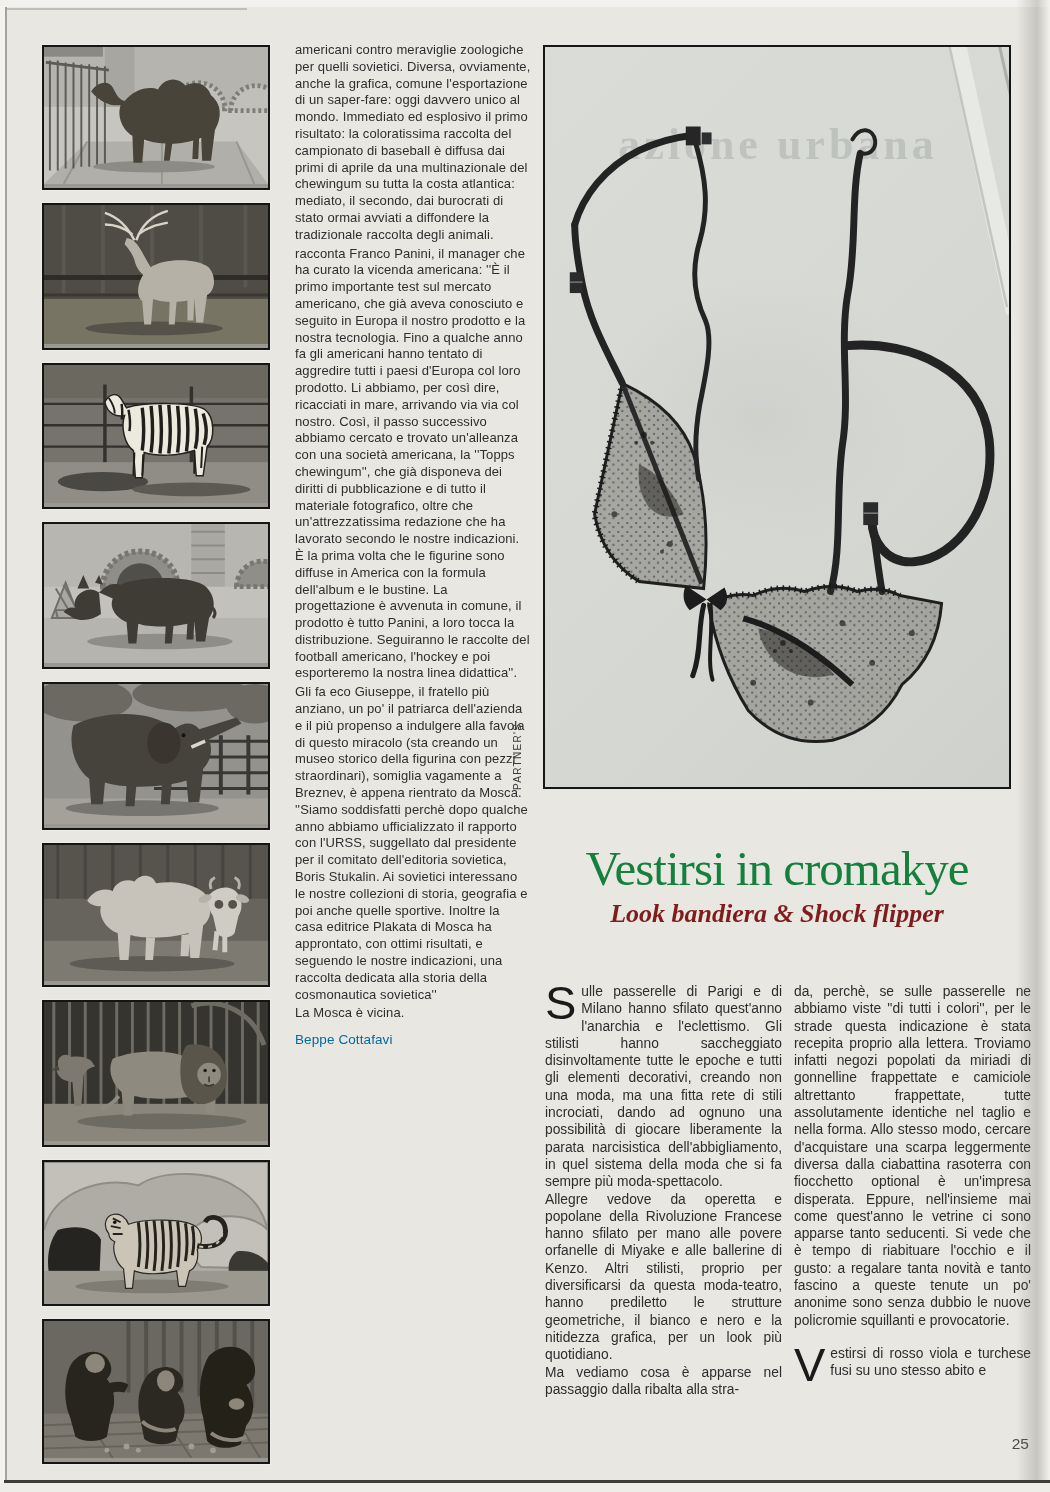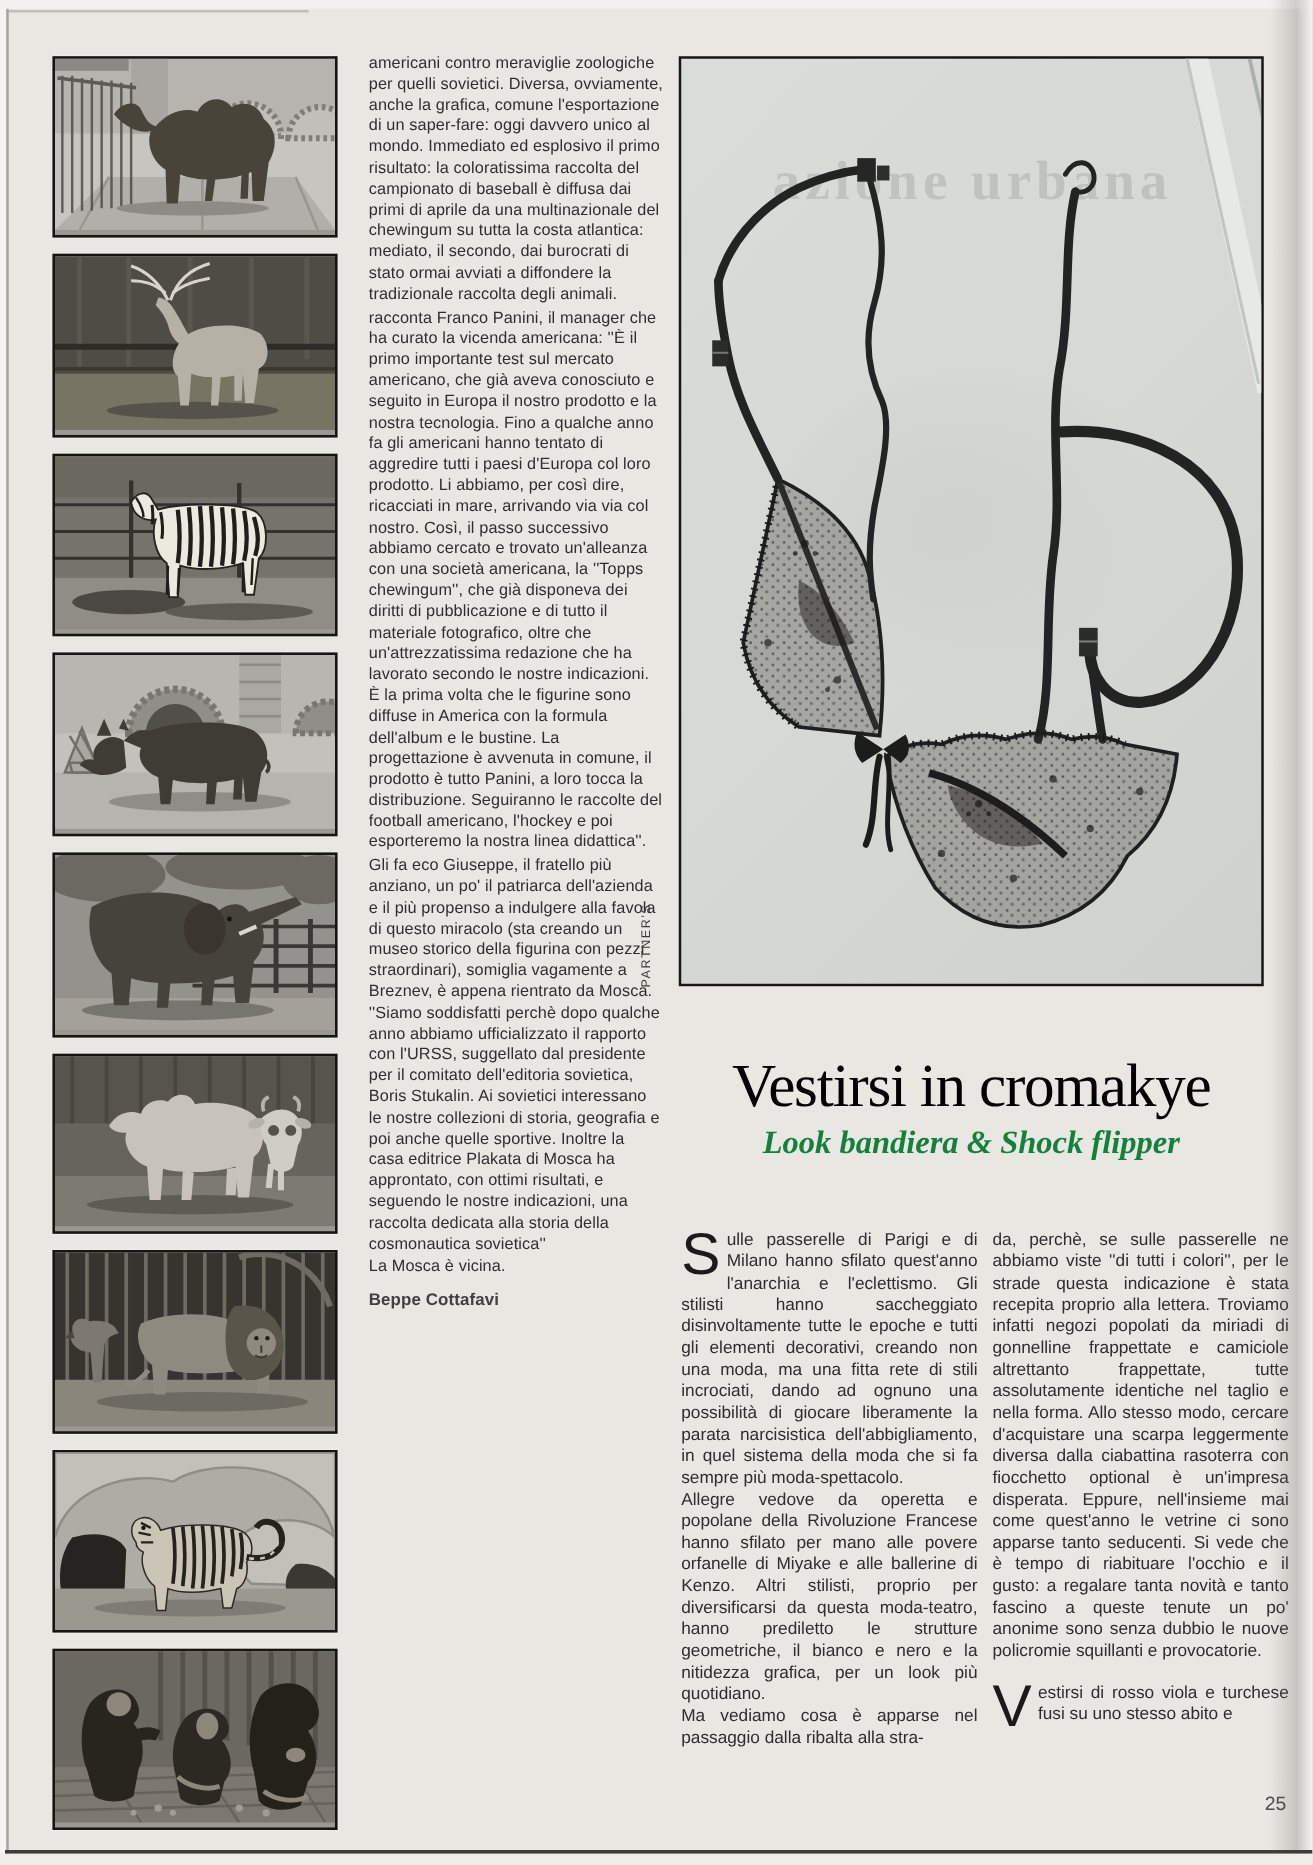--- a/index.html
+++ b/index.html
@@ -19,44 +19,44 @@
   
   .strip{position:absolute;left:42px;top:45px;width:228px;}
   .ph{width:224px;border:2px solid #151513;margin:0 0 13px 0;background:#9a9890;
       box-shadow:0 0 0 1px rgba(255,255,255,.25);}
   .ph svg{display:block;width:224px;}
 
   
   .midcol{position:absolute;left:293px;top:40px;width:240px;color:#2e2e2e;
       font-size:13px;line-height:16.8px;letter-spacing:.1px;}
   .midcol p{margin:2px;}
-  .byline{margin-top:10px !important;font-weight:bold;font-size:13.5px;color:#404040;}
+  .byline{margin-top:10px !important;font-weight:normal;font-size:13.5px;color:#0369a1;}
 
   
   .feature{position:absolute;left:543px;top:45px;width:468px;height:744px;
       border:2px solid #161616;box-sizing:border-box;
       background:
         radial-gradient(ellipse 240px 200px at 46% 50%, rgba(199,203,198,.55), rgba(199,203,198,0) 70%),
         linear-gradient(135deg,#dadcd8 0%,#d6d8d4 55%,#cfd1cd 100%);
       overflow:hidden;}
   .ghost{position:absolute;left:18px;top:72px;width:430px;text-align:center;
       font-family:"Liberation Serif",serif;font-weight:bold;font-size:44px;letter-spacing:4px;
       color:rgba(118,129,122,.26);filter:blur(.6px);white-space:nowrap;}
   .streak{position:absolute;left:388px;top:-12px;width:150px;height:320px;pointer-events:none;}
   .credit{position:absolute;left:512px;top:688px;height:102px;
       writing-mode:vertical-rl;transform:rotate(180deg);
       font-size:10px;letter-spacing:1.3px;color:#3a3a3a;}
 
   
   .headline{position:absolute;left:541px;top:843px;width:472px;text-align:center;
       font-family:"Liberation Serif","DejaVu Serif",serif;font-size:49px;line-height:52px;
-      letter-spacing:-1px;color:#000000;}
+      letter-spacing:-1px;color:#15803d;}
   .subhead{position:absolute;left:541px;top:899px;width:472px;text-align:center;
       font-family:"Liberation Serif","DejaVu Serif",serif;font-style:italic;font-weight:bold;
-      font-size:26px;color:#15803d;letter-spacing:0;}
+      font-size:26px;color:#7f1d1d;letter-spacing:0;}
 
   
   .article{position:absolute;left:545px;top:983px;width:486px;display:flex;gap:12px;color:#2d2d2d;}
   .acol{width:237px;font-size:13.8px;line-height:17.3px;text-align:justify;}
   .acol p{margin:0;}
   .dc{float:left;font-size:47px;line-height:35px;margin:2px 5px 0 0;color:#1a1a1a;font-weight:400;}
   .vpara{margin-top:16px !important;}
 
   .pagenum{position:absolute;left:995px;top:1435px;width:34px;text-align:right;
       font-size:15.5px;color:#4a4a4a;}

